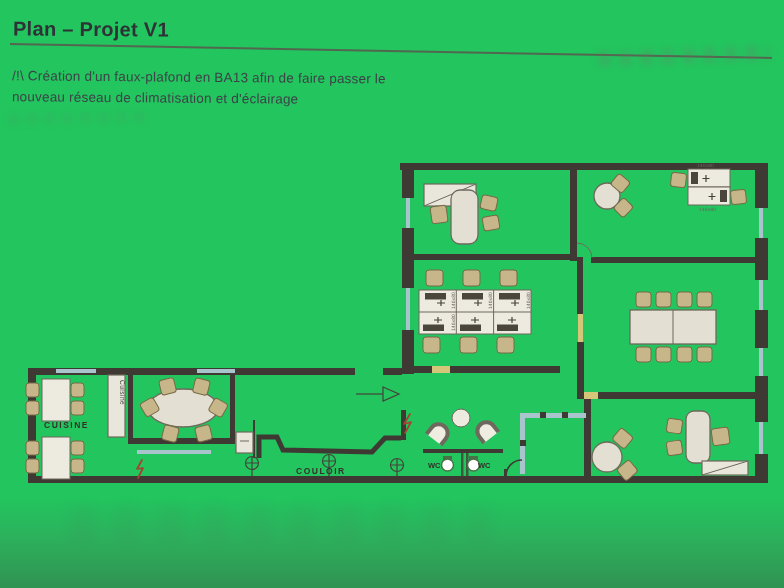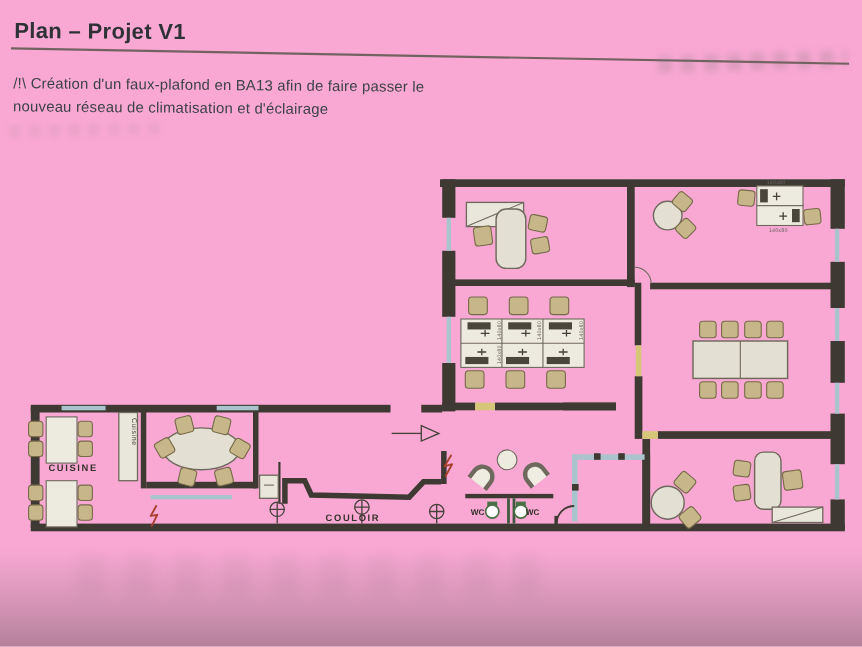--- a/index.html
+++ b/index.html
@@ -4,21 +4,21 @@
 <style>
   html,body{margin:0;padding:0;}
   .photo{
     position:relative;width:784px;height:588px;overflow:hidden;
     font-family:"Liberation Sans",sans-serif;
     background:
       radial-gradient(60% 42% at 22% 103%, rgba(70,64,70,.28), transparent 70%),
       radial-gradient(55% 45% at 50% 55%, rgba(242,240,232,.5), transparent 78%),
       linear-gradient(90deg, rgba(0,0,0,.05) 0%, transparent 6%, transparent 90%, rgba(235,233,227,.45) 99%),
       linear-gradient(180deg,#d2cec7 0%,#d6d2cb 28%,#cfcac2 55%,#c4bdb4 74%,#ab a 299 86%,#968d84 96%,#887f78 100%);
-    background-color:#f9a8d4;
+    background-color:#22c55e;
   }
   .photo::after{
     content:"";position:absolute;left:0;right:0;bottom:0;height:90px;
     background:linear-gradient(180deg,transparent 0%,rgba(90,83,80,.18) 45%,rgba(70,64,62,.38) 100%);
     pointer-events:none;
   }
   .title{
     position:absolute;left:13px;top:18px;margin:0;
     font-size:20px;font-weight:bold;letter-spacing:.3px;color:#2e3237;
     transform:rotate(.4deg);

